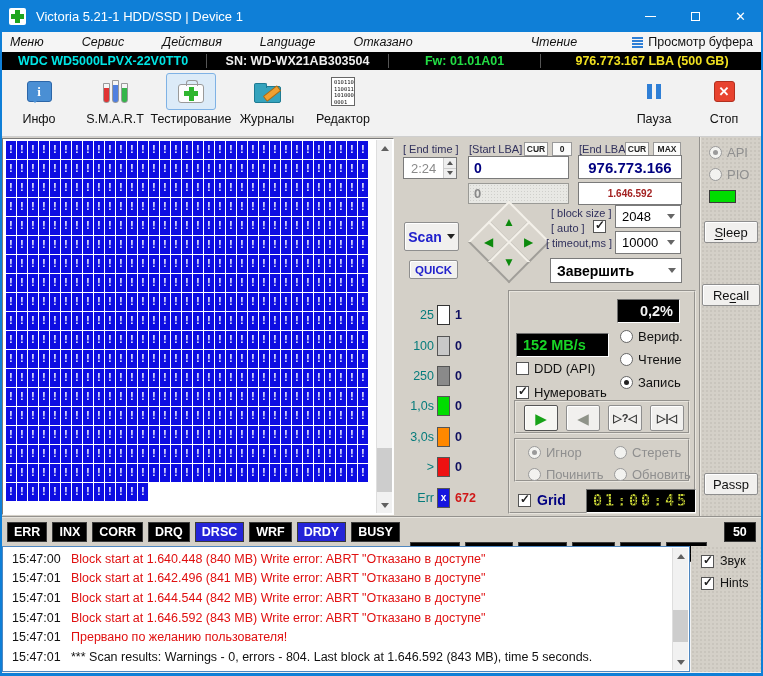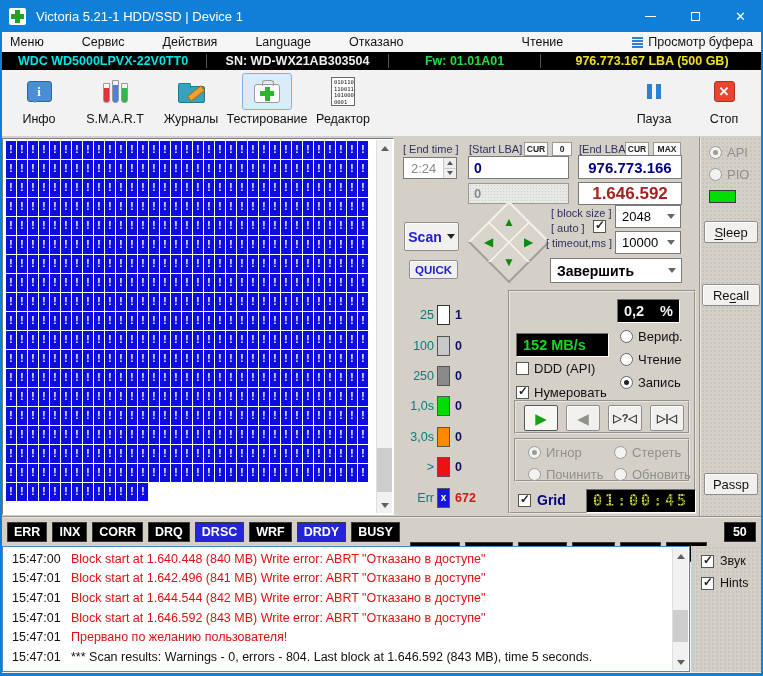--- a/index.html
+++ b/index.html
@@ -19,21 +19,21 @@
   .appicon::after  { content:""; position:absolute; left:2px; top:6px; width:13px; height:5px; background:#1fa51f; }
   .title-text { margin-left:10px; font-size:13px; }
   .win-controls { margin-left:auto; display:flex; height:32px; }
   .win-btn { width:45px; height:32px; display:flex; align-items:center; justify-content:center; color:#fff; font-size:13px; }
   .glyph-min { width:11px; height:1px; background:#fff; }
   .glyph-max { width:9px; height:9px; border:1px solid #fff; }
 
   
   .menubar { position:absolute; left:0; top:32px; width:763px; height:20px; background:#f5f5f5;
              display:flex; align-items:center; font-size:12.5px; color:#111; padding-left:10px; }
-  .mi { margin-right:38px; cursor:default; }
+  .mi { margin-right:38px; cursor:default;font-style:italic; }
   .mi:nth-child(6) { margin-left:80px; }
   .buffer-view { margin-left:auto; margin-right:10px; display:flex; align-items:center; gap:5px; }
   .ic-list { display:inline-block; width:11px; }
   .ic-list i { display:block; height:2px; background:#2f7fd6; margin:1px 0; }
 
   
   .devicebar { position:absolute; left:0; top:52px; width:763px; height:18px; background:#000;
                display:flex; align-items:center; font-size:12.5px; font-weight:bold; }
   .dev-cell { text-align:center; white-space:nowrap; overflow:hidden; }
   .dev-sep { width:1px; height:14px; background:#555; }
@@ -243,31 +243,31 @@
     <div class="tool-btn">
       <div class="iconbox">
           <div class="ic-smart">
             <span class="tube t1"></span>
             <span class="tube t2"></span>
             <span class="tube t3"></span>
           </div>
         </div>
       <div class="tool-label">S.M.A.R.T</div>
     </div>
+    <div class="tool-btn selected">
+      <div class="iconbox">
+          <div class="ic-kit"></div>
+        </div>
+      <div class="tool-label">Тестирование</div>
+    </div>
     <div class="tool-btn">
       <div class="iconbox">
           <div class="ic-folder"></div>
         </div>
       <div class="tool-label">Журналы</div>
-    </div>
-    <div class="tool-btn selected">
-      <div class="iconbox">
-          <div class="ic-kit"></div>
-        </div>
-      <div class="tool-label">Тестирование</div>
     </div>
     <div class="tool-btn">
       <div class="iconbox">
           <div class="ic-doc" id="editor-icon">
             <div>010110</div>
             <div>110011</div>
             <div>101000</div>
             <div>0001</div>
           </div>
         </div>
@@ -343,21 +343,21 @@
       <div class="plabel" style="left:73px; top:6px;">[Start LBA]</div>
       <div class="minibtn" style="left:128px; top:5px; width:24px; height:14px;">CUR</div>
       <div class="minibtn" style="left:156px; top:5px; width:20px; height:14px;">0</div>
       <div class="inputbox" style="left:72px; top:19px; width:101px; height:23px; font-size:14px; padding-left:5px;">0</div>
       <div class="plabel" style="left:183px; top:6px;">[End LBA]</div>
       <div class="minibtn" style="left:229px; top:5px; width:24px; height:14px;">CUR</div>
       <div class="minibtn" style="left:257px; top:5px; width:28px; height:14px;">MAX</div>
       <div class="inputbox" style="left:182px; top:18px; width:104px; height:24px; font-size:15px; justify-content:center;">976.773.166</div>
 
       <div class="dis-input" style="left:72px; top:46px; width:101px; height:21px; font-size:13px; padding-left:5px;">0</div>
-      <div class="inputbox" style="left:182px; top:45px; width:104px; height:23px; font-size:17px; justify-content:center; color:#a32222;">1.646.592</div>
+      <div class="inputbox" style="left:182px; top:45px; width:104px; height:23px; font-size:10px; justify-content:center; color:#a32222;">1.646.592</div>
 
       <div class="btn" style="position:absolute; left:8px; top:85px; width:55px; height:29px; gap:5px;">
         <span class="blue-btn-text" style="font-size:14px;">Scan</span>
         <span style="width:0;height:0;border-left:4px solid transparent;border-right:4px solid transparent;border-top:5px solid #222;"></span>
       </div>
       <div class="btn" style="position:absolute; left:13px; top:123px; width:49px; height:19px;">
         <span class="blue-btn-text" style="font-size:11.5px;">QUICK</span>
       </div>
 
       <div class="diamond">
@@ -424,21 +424,21 @@
             <span class="leg-count">0</span>
           </div>
           <div class="leg-row">
             <span class="leg-label">Err</span>
             <span class="leg-block" style="background: rgb(21, 21, 224);">x</span>
             <span class="leg-count err">672</span>
           </div>
         </div>
 
       <div class="monitor">
-        <div class="lcd white" style="left:107px; top:7px; width:63px; height:24px;">
+        <div class="lcd white" style="left:107px; top:7px; width:63px; height:24px;justify-content:flex-end;">
           <span>0,2</span>
             <span>%</span>
         </div>
         <div class="lcd green" style="left:6px; top:41px; width:93px; height:24px;">152 MB/s</div>
         <div class="mode-radios" id="mode-radios">
             <div class="opt-row">
               <span class="radio"></span>
               <span>Вериф.</span>
             </div>
             <div class="opt-row">

